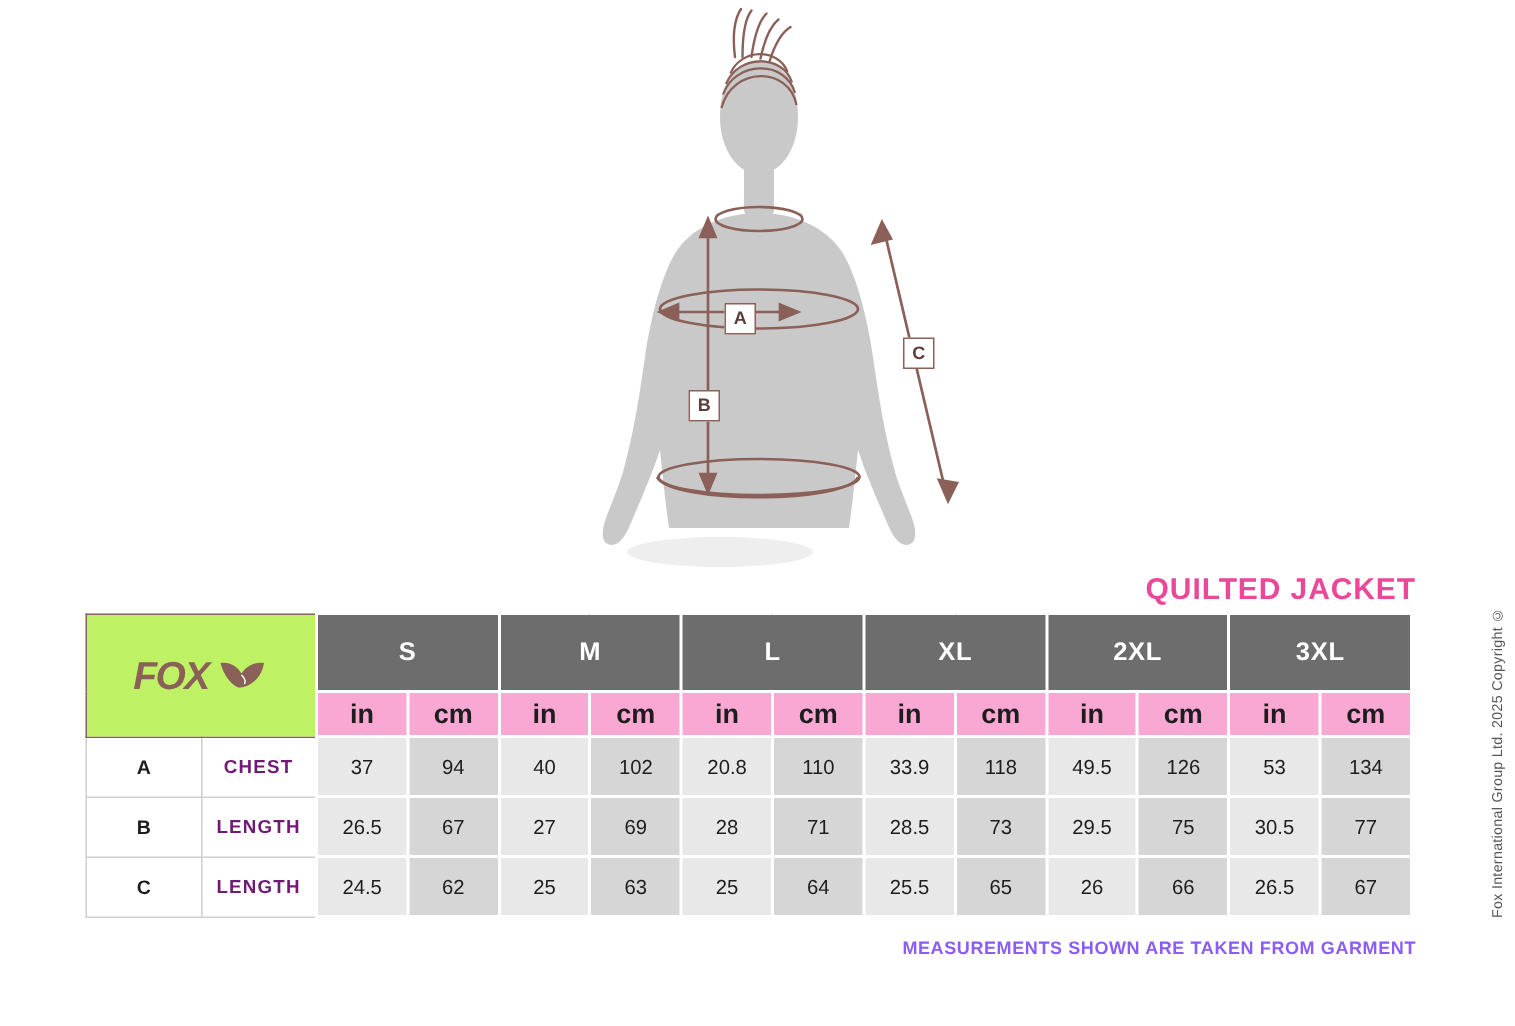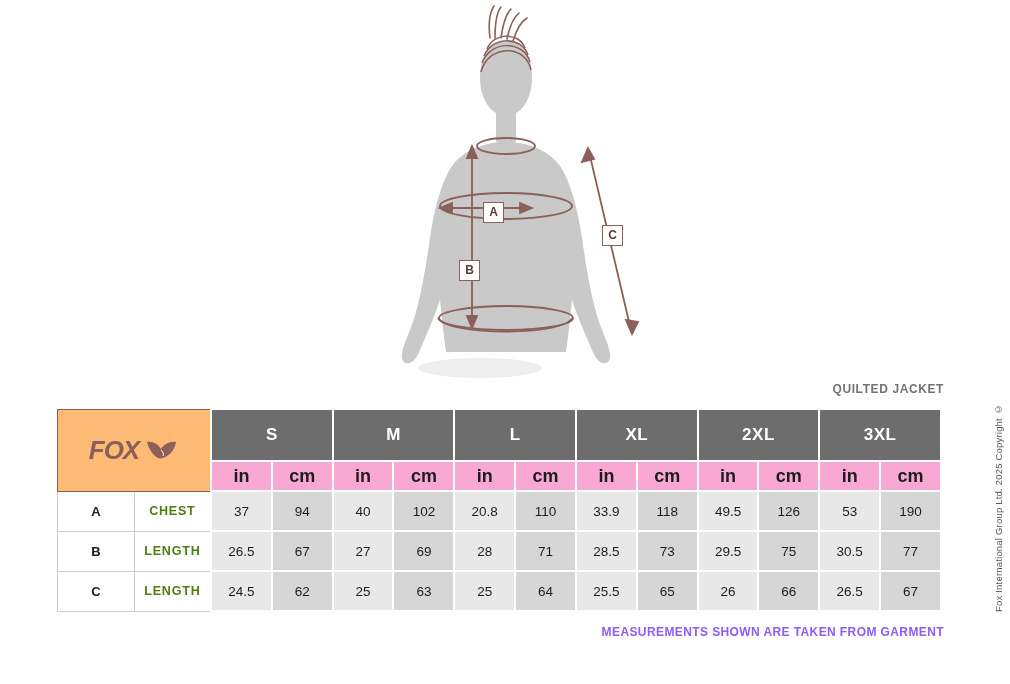--- a/index.html
+++ b/index.html
@@ -46,24 +46,24 @@
   }
   .dim-a { left: 483px; top: 202px; }
   .dim-b { left: 459px; top: 260px; }
   .dim-c { left: 602px; top: 225px; }
 
   
   .chart-title {
     position: absolute;
     right: 66px;
     top: 382px;
-    font-size: 12px;
+    font-size: 20px;
     font-weight: bold;
     letter-spacing: 0.6px;
-    color: #737373;
+    color: #ec4899;
     font-family: "Liberation Sans", sans-serif;
   }
 
   
   .table-wrap {
     position: absolute;
     left: 57px;
     top: 408px;
     width: 885px;
   }
@@ -75,21 +75,21 @@
   table.size-table td, table.size-table th {
     border: 2px solid #ffffff;
     padding: 0;
     text-align: center;
     vertical-align: middle;
     font-family: "Liberation Sans", sans-serif;
   }
   .logo-cell {
     width: 152px;
     height: 50px;
-    background: #fdba74;
+    background: #bef264;
     border: 1px solid #8a6058 !important;
     position: relative;
   }
   .logo-inner {
     display: flex;
     align-items: center;
     justify-content: center;
     gap: 6px;
     height: 100%;
   }
@@ -120,21 +120,21 @@
     background: #ffffff;
     color: #1d1d1d;
     font-size: 13px;
     font-weight: bold;
     width: 42px;
     height: 38px;
     border: 1px solid #cfcfcf !important;
   }
   .row-label {
     background: #ffffff;
-    color: #4d7c0f;
+    color: #701a75;
     font-size: 12.5px;
     font-weight: bold;
     letter-spacing: 0.8px;
     width: 110px;
     border: 1px solid #cfcfcf !important;
   }
   .val {
     font-size: 13.5px;
     color: #1d1d1d;
     height: 38px;
@@ -290,21 +290,21 @@
         <td class="val shade-b">94</td>
         <td class="val shade-a">40</td>
         <td class="val shade-b">102</td>
         <td class="val shade-a">20.8</td>
         <td class="val shade-b">110</td>
         <td class="val shade-a">33.9</td>
         <td class="val shade-b">118</td>
         <td class="val shade-a">49.5</td>
         <td class="val shade-b">126</td>
         <td class="val shade-a">53</td>
-        <td class="val shade-b">190</td>
+        <td class="val shade-b">134</td>
       </tr>
 
       <tr>
         <td class="row-letter">B</td>
         <td class="row-label">LENGTH</td>
         <td class="val shade-a">26.5</td>
         <td class="val shade-b">67</td>
         <td class="val shade-a">27</td>
         <td class="val shade-b">69</td>
         <td class="val shade-a">28</td>

